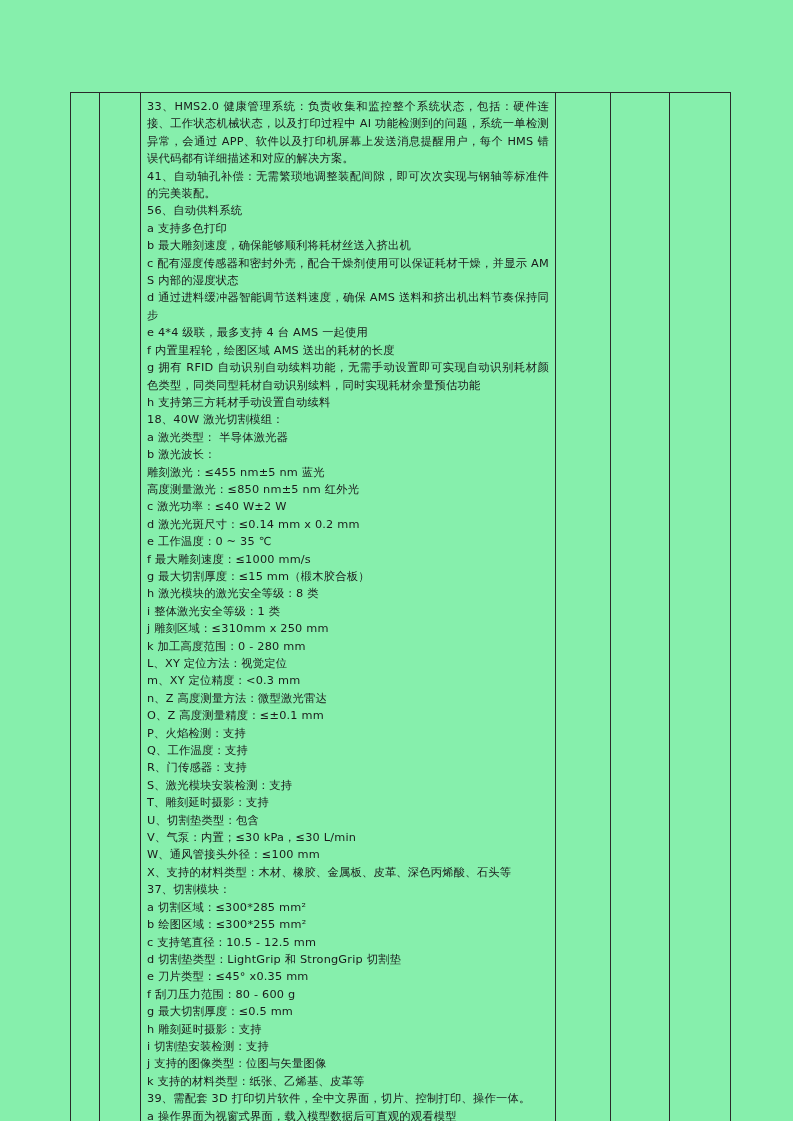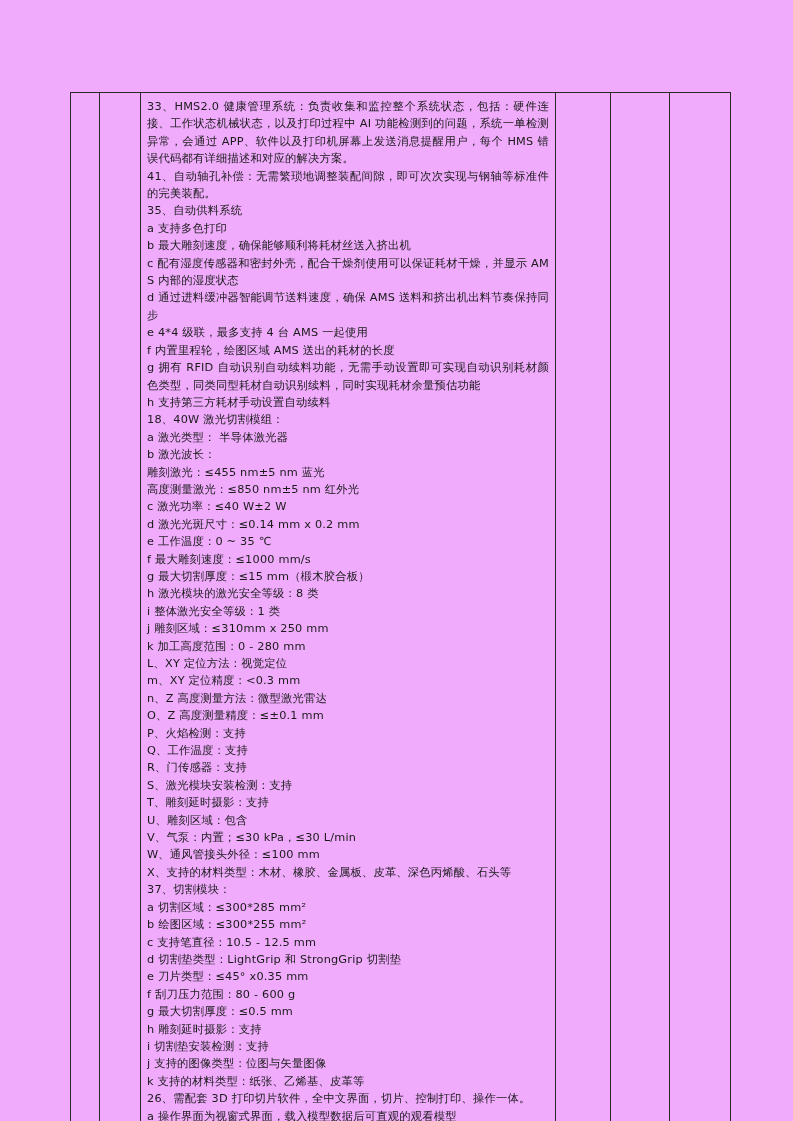--- a/index.html
+++ b/index.html
@@ -13,21 +13,21 @@
     font-family: "Liberation Sans", "DejaVu Sans", sans-serif;
     color: #1a1a1a;
     position: relative;
   }
   .page {
     position: absolute;
     left: 0;
     top: 0;
     width: 793px;
     height: 1121px;
-    background: #f0abfc;
+    background: #86efac;
   }
   .doc-table {
     position: absolute;
     left: 70px;
     top: 92px;
     width: 654px;
     border-collapse: collapse;
     table-layout: fixed;
   }
   .doc-table td {
@@ -75,21 +75,21 @@
             <div class="empty-cell"></div>
           </td>
       <td class="col-b">
             <div class="empty-cell"></div>
           </td>
       <td class="col-main">
         <div class="cell-main">
           <ul class="spec-list">
             <li>33、HMS2.0 健康管理系统：负责收集和监控整个系统状态，包括：硬件连接、工作状态机械状态，以及打印过程中 AI 功能检测到的问题，系统一单检测异常，会通过 APP、软件以及打印机屏幕上发送消息提醒用户，每个 HMS 错误代码都有详细描述和对应的解决方案。</li>
             <li>41、自动轴孔补偿：无需繁琐地调整装配间隙，即可次次实现与钢轴等标准件的完美装配。</li>
-            <li>35、自动供料系统</li>
+            <li>56、自动供料系统</li>
             <li>a 支持多色打印</li>
             <li>b 最大雕刻速度，确保能够顺利将耗材丝送入挤出机</li>
             <li>c 配有湿度传感器和密封外壳，配合干燥剂使用可以保证耗材干燥，并显示 AMS 内部的湿度状态</li>
             <li>d 通过进料缓冲器智能调节送料速度，确保 AMS 送料和挤出机出料节奏保持同步</li>
             <li>e 4*4 级联，最多支持 4 台 AMS 一起使用</li>
             <li>f 内置里程轮，绘图区域 AMS 送出的耗材的长度</li>
             <li>g 拥有 RFID 自动识别自动续料功能，无需手动设置即可实现自动识别耗材颜色类型，同类同型耗材自动识别续料，同时实现耗材余量预估功能</li>
             <li>h 支持第三方耗材手动设置自动续料</li>
             <li>18、40W 激光切割模组：</li>
             <li>a 激光类型： 半导体激光器</li>
@@ -107,37 +107,37 @@
             <li>k 加工高度范围：0 - 280 mm</li>
             <li>L、XY 定位方法：视觉定位</li>
             <li>m、XY 定位精度：&lt;0.3 mm</li>
             <li>n、Z 高度测量方法：微型激光雷达</li>
             <li>O、Z 高度测量精度：≤±0.1 mm</li>
             <li>P、火焰检测：支持</li>
             <li>Q、工作温度：支持</li>
             <li>R、门传感器：支持</li>
             <li>S、激光模块安装检测：支持</li>
             <li>T、雕刻延时摄影：支持</li>
-            <li>U、雕刻区域：包含</li>
+            <li>U、切割垫类型：包含</li>
             <li>V、气泵：内置；≤30 kPa，≤30 L/min</li>
             <li>W、通风管接头外径：≤100 mm</li>
             <li>X、支持的材料类型：木材、橡胶、金属板、皮革、深色丙烯酸、石头等</li>
             <li>37、切割模块：</li>
             <li>a 切割区域：≤300*285 mm²</li>
             <li>b 绘图区域：≤300*255 mm²</li>
             <li>c 支持笔直径：10.5 - 12.5 mm</li>
             <li>d 切割垫类型：LightGrip 和 StrongGrip 切割垫</li>
             <li>e 刀片类型：≤45° x0.35 mm</li>
             <li>f 刮刀压力范围：80 - 600 g</li>
             <li>g 最大切割厚度：≤0.5 mm</li>
             <li>h 雕刻延时摄影：支持</li>
             <li>i 切割垫安装检测：支持</li>
             <li>j 支持的图像类型：位图与矢量图像</li>
             <li>k 支持的材料类型：纸张、乙烯基、皮革等</li>
-            <li>26、需配套 3D 打印切片软件，全中文界面，切片、控制打印、操作一体。</li>
+            <li>39、需配套 3D 打印切片软件，全中文界面，切片、控制打印、操作一体。</li>
             <li>a 操作界面为视窗式界面，载入模型数据后可直观的观看模型</li>
             <li></li>
           </ul>
         </div>
       </td>
       <td class="col-d">
             <div class="empty-cell"></div>
           </td>
       <td class="col-e">
             <div class="empty-cell"></div>

